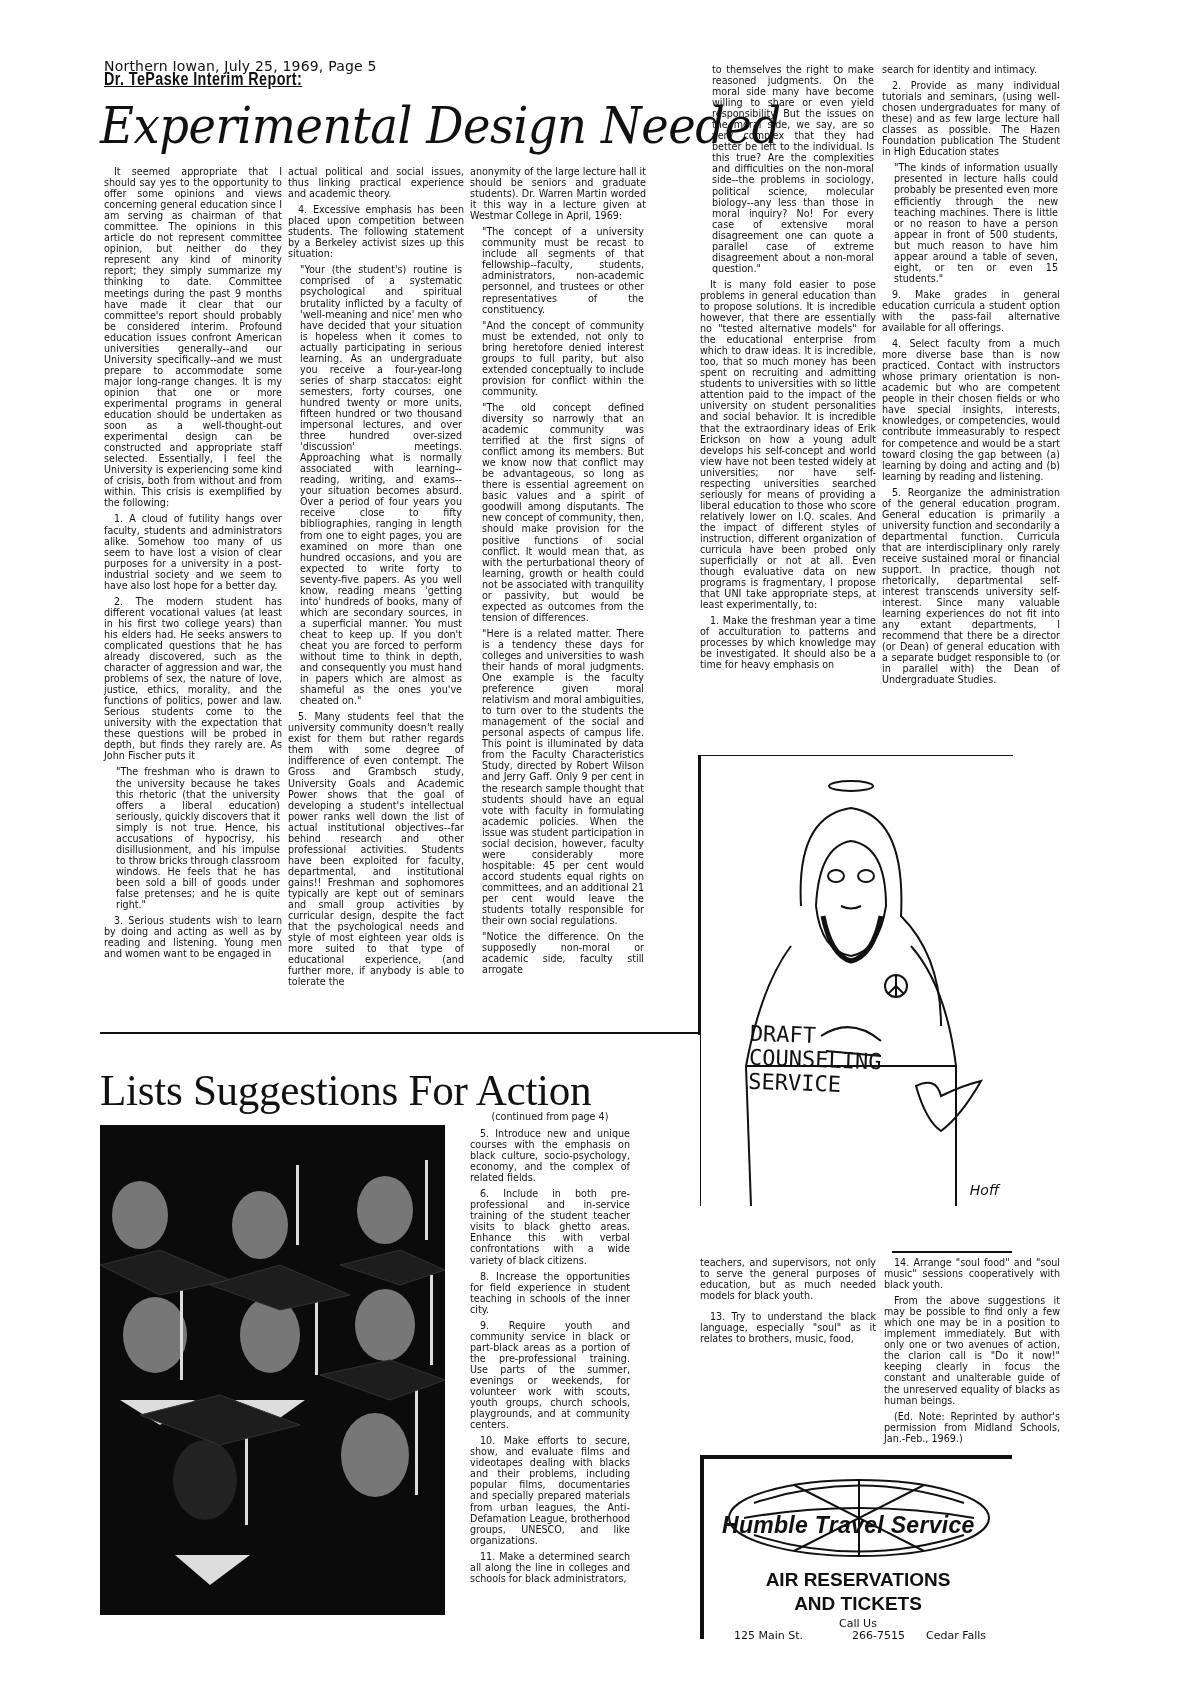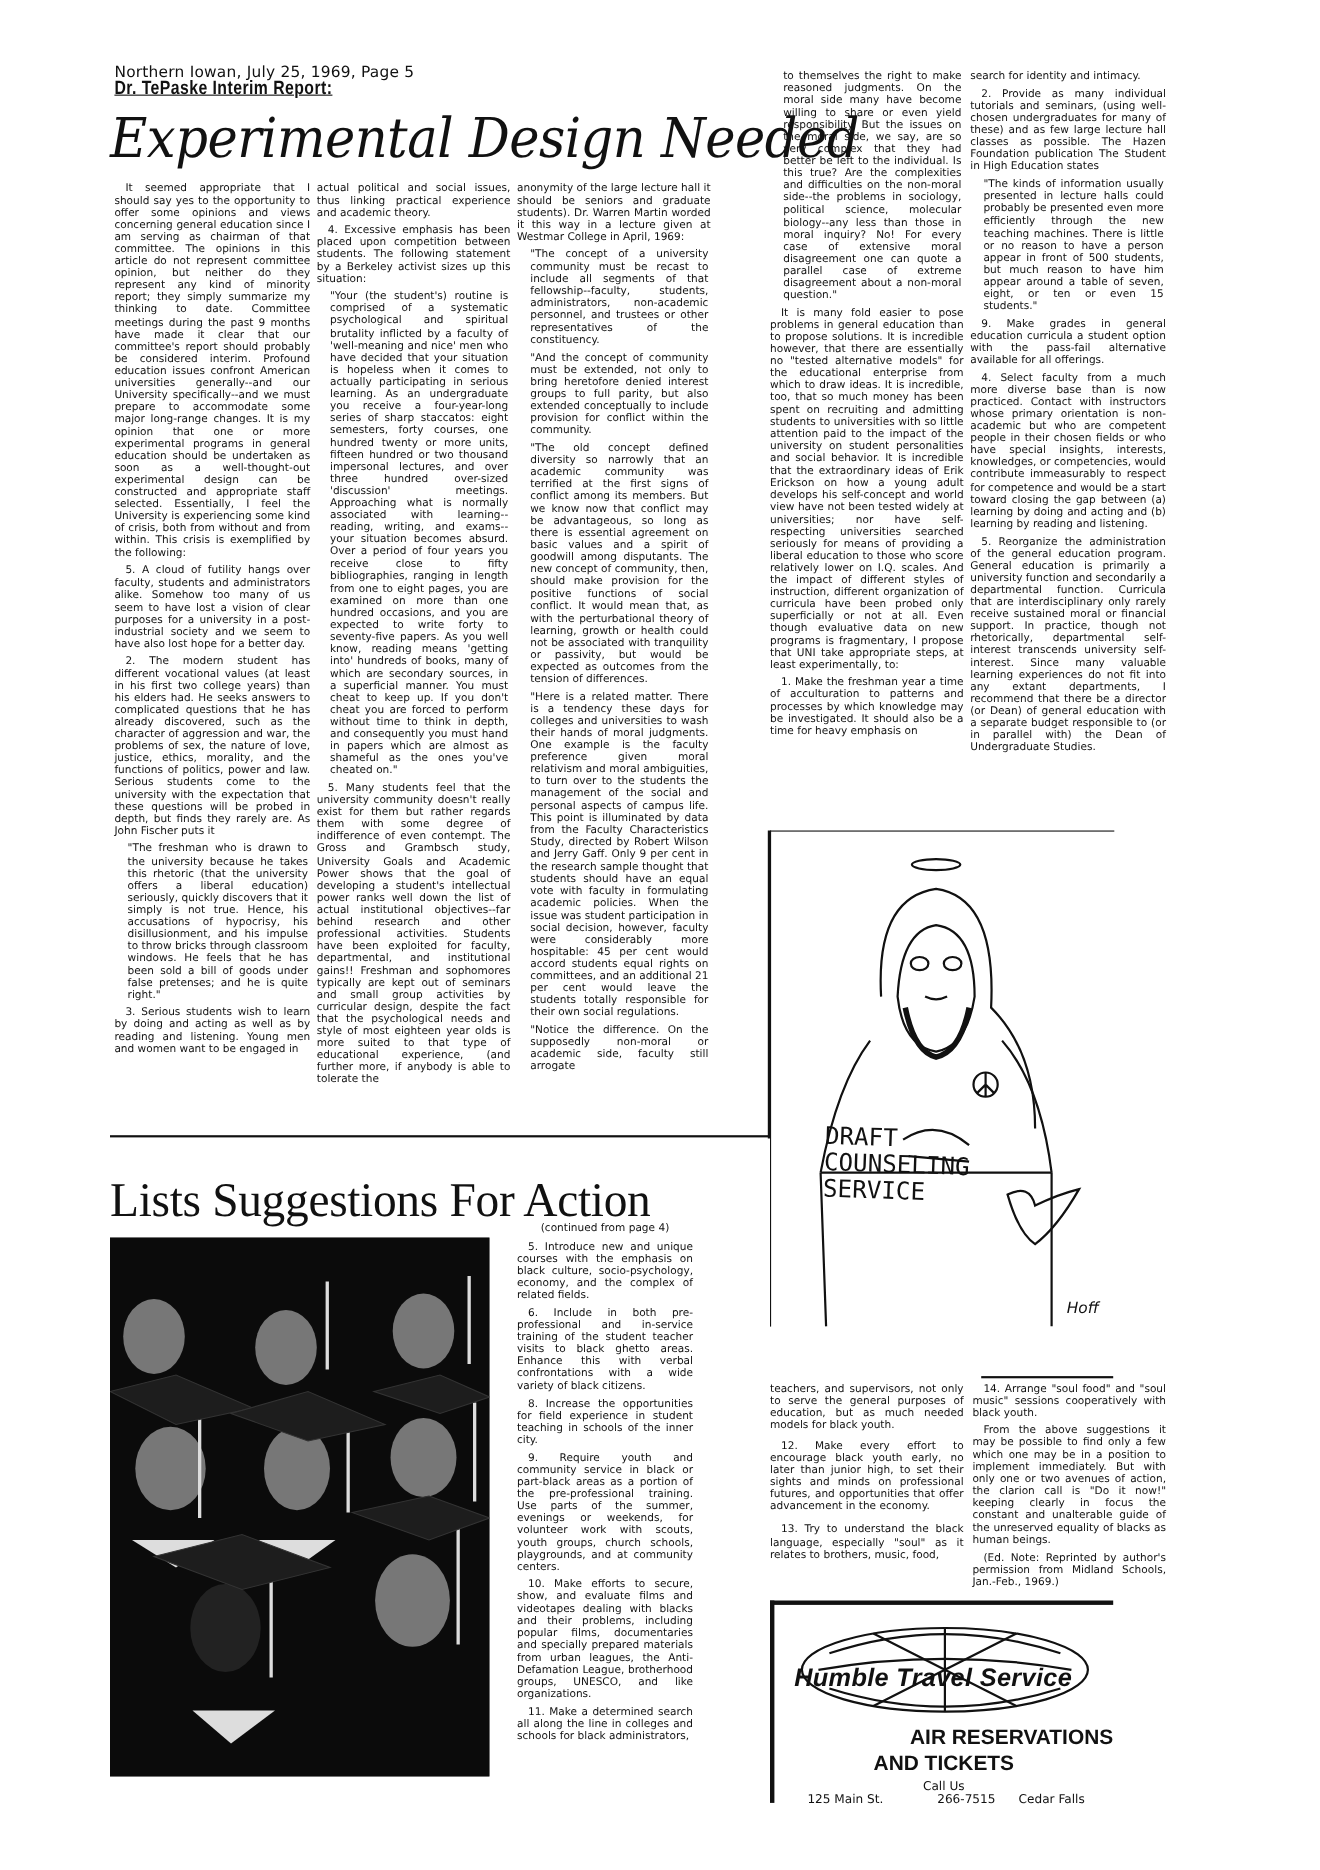--- a/index.html
+++ b/index.html
@@ -32,21 +32,21 @@
 </style>
 </head>
 <body>
 
 <div class="abs folio">Northern Iowan, July 25, 1969, Page 5</div>
 <div class="abs kicker">Dr. TePaske Interim Report:</div>
 <div class="abs headline1">Experimental Design Needed</div>
 
 <div class="col" style="left:104px;top:166px;width:178px;">
   <p>It seemed appropriate that I should say yes to the opportunity to offer some opinions and views concerning general education since I am serving as chairman of that committee. The opinions in this article do not represent committee opinion, but neither do they represent any kind of minority report; they simply summarize my thinking to date. Committee meetings during the past 9 months have made it clear that our committee's report should probably be considered interim. Profound education issues confront American universities generally--and our University specifically--and we must prepare to accommodate some major long-range changes. It is my opinion that one or more experimental programs in general education should be undertaken as soon as a well-thought-out experimental design can be constructed and appropriate staff selected. Essentially, I feel the University is experiencing some kind of crisis, both from without and from within. This crisis is exemplified by the following:</p>
-  <p>5. A cloud of futility hangs over faculty, students and administrators alike. Somehow too many of us seem to have lost a vision of clear purposes for a university in a post-industrial society and we seem to have also lost hope for a better day.</p>
+  <p>1. A cloud of futility hangs over faculty, students and administrators alike. Somehow too many of us seem to have lost a vision of clear purposes for a university in a post-industrial society and we seem to have also lost hope for a better day.</p>
   <p>2. The modern student has different vocational values (at least in his first two college years) than his elders had. He seeks answers to complicated questions that he has already discovered, such as the character of aggression and war, the problems of sex, the nature of love, justice, ethics, morality, and the functions of politics, power and law. Serious students come to the university with the expectation that these questions will be probed in depth, but finds they rarely are. As John Fischer puts it</p>
   <p class="q">"The freshman who is drawn to the university because he takes this rhetoric (that the university offers a liberal education) seriously, quickly discovers that it simply is not true. Hence, his accusations of hypocrisy, his disillusionment, and his impulse to throw bricks through classroom windows. He feels that he has been sold a bill of goods under false pretenses; and he is quite right."</p>
   <p>3. Serious students wish to learn by doing and acting as well as by reading and listening. Young men and women want to be engaged in</p>
 </div>
 <div class="col" style="left:288px;top:166px;width:176px;">
   <p class="noind">actual political and social issues, thus linking practical experience and academic theory.</p>
   <p>4. Excessive emphasis has been placed upon competition between students. The following statement by a Berkeley activist sizes up this situation:</p>
   <p class="q">"Your (the student's) routine is comprised of a systematic psychological and spiritual brutality inflicted by a faculty of 'well-meaning and nice' men who have decided that your situation is hopeless when it comes to actually participating in serious learning. As an undergraduate you receive a four-year-long series of sharp staccatos: eight semesters, forty courses, one hundred twenty or more units, fifteen hundred or two thousand impersonal lectures, and over three hundred over-sized 'discussion' meetings. Approaching what is normally associated with learning--reading, writing, and exams--your situation becomes absurd. Over a period of four years you receive close to fifty bibliographies, ranging in length from one to eight pages, you are examined on more than one hundred occasions, and you are expected to write forty to seventy-five papers. As you well know, reading means 'getting into' hundreds of books, many of which are secondary sources, in a superficial manner. You must cheat to keep up. If you don't cheat you are forced to perform without time to think in depth, and consequently you must hand in papers which are almost as shameful as the ones you've cheated on."</p>
   <p>5. Many students feel that the university community doesn't really exist for them but rather regards them with some degree of indifference of even contempt. The Gross and Grambsch study, University Goals and Academic Power shows that the goal of developing a student's intellectual power ranks well down the list of actual institutional objectives--far behind research and other professional activities. Students have been exploited for faculty, departmental, and institutional gains!! Freshman and sophomores typically are kept out of seminars and small group activities by curricular design, despite the fact that the psychological needs and style of most eighteen year olds is more suited to that type of educational experience, (and further more, if anybody is able to tolerate the</p>
 </div>
@@ -145,38 +145,37 @@
   <p>8. Increase the opportunities for field experience in student teaching in schools of the inner city.</p>
   <p>9. Require youth and community service in black or part-black areas as a portion of the pre-professional training. Use parts of the summer, evenings or weekends, for volunteer work with scouts, youth groups, church schools, playgrounds, and at community centers.</p>
   <p>10. Make efforts to secure, show, and evaluate films and videotapes dealing with blacks and their problems, including popular films, documentaries and specially prepared materials from urban leagues, the Anti-Defamation League, brotherhood groups, UNESCO, and like organizations.</p>
   <p>11. Make a determined search all along the line in colleges and schools for black administrators,</p>
 </div>
 
 <div class="hr" style="left:892px;top:1251px;width:120px;height:1.5px;"></div>
 
 <div class="col" style="left:700px;top:1257px;width:176px;">
   <p class="noind">teachers, and supervisors, not only to serve the general purposes of education, but as much needed models for black youth.</p>
-  <p style="margin-top:8px">12. Make every effort to encourage black youth early, no later than junior high, to set their sights and minds on professional futures, and opportunities that offer advancement in the economy.</p>
   <p style="margin-top:10px">13. Try to understand the black language, especially "soul" as it relates to brothers, music, food,</p>
 </div>
 <div class="col" style="left:884px;top:1257px;width:176px;">
   <p>14. Arrange "soul food" and "soul music" sessions cooperatively with black youth.</p>
   <p>From the above suggestions it may be possible to find only a few which one may be in a position to implement immediately. But with only one or two avenues of action, the clarion call is "Do it now!" keeping clearly in focus the constant and unalterable guide of the unreserved equality of blacks as human beings.</p>
   <p>(Ed. Note: Reprinted by author's permission from Midland Schools, Jan.-Feb., 1969.)</p>
 </div>
 
 <div class="abs ad">
   <svg width="290" height="90" viewBox="0 0 290 90" style="position:absolute;left:10px;top:14px;">
     <g fill="none" stroke="#111" stroke-width="2">
       <ellipse cx="145" cy="45" rx="130" ry="38"></ellipse>
       <path d="M40 30 Q145 -5 250 30 M40 62 Q145 95 250 62"></path>
       <path d="M80 12 L210 78 M210 12 L80 78 M145 7 L145 83"></path>
       <path d="M30 45 Q145 25 260 45"></path>
     </g>
   </svg>
   <div class="ad-brand">Humble Travel Service</div>
-  <div class="ad-h" style="top:110px;text-align:right;">AIR RESERVATIONS</div>
+  <div class="ad-h" style="top:110px;">AIR RESERVATIONS</div>
   <div class="ad-h" style="top:134px;">AND TICKETS</div>
   <div class="ad-s" style="left:0;width:308px;text-align:center;top:158px;">Call Us</div>
   <div class="ad-s" style="left:30px;top:170px;">125 Main St.</div>
   <div class="ad-s" style="left:148px;top:170px;">266-7515</div>
   <div class="ad-s" style="left:222px;top:170px;">Cedar Falls</div>
 </div>
 
 </body></html>

